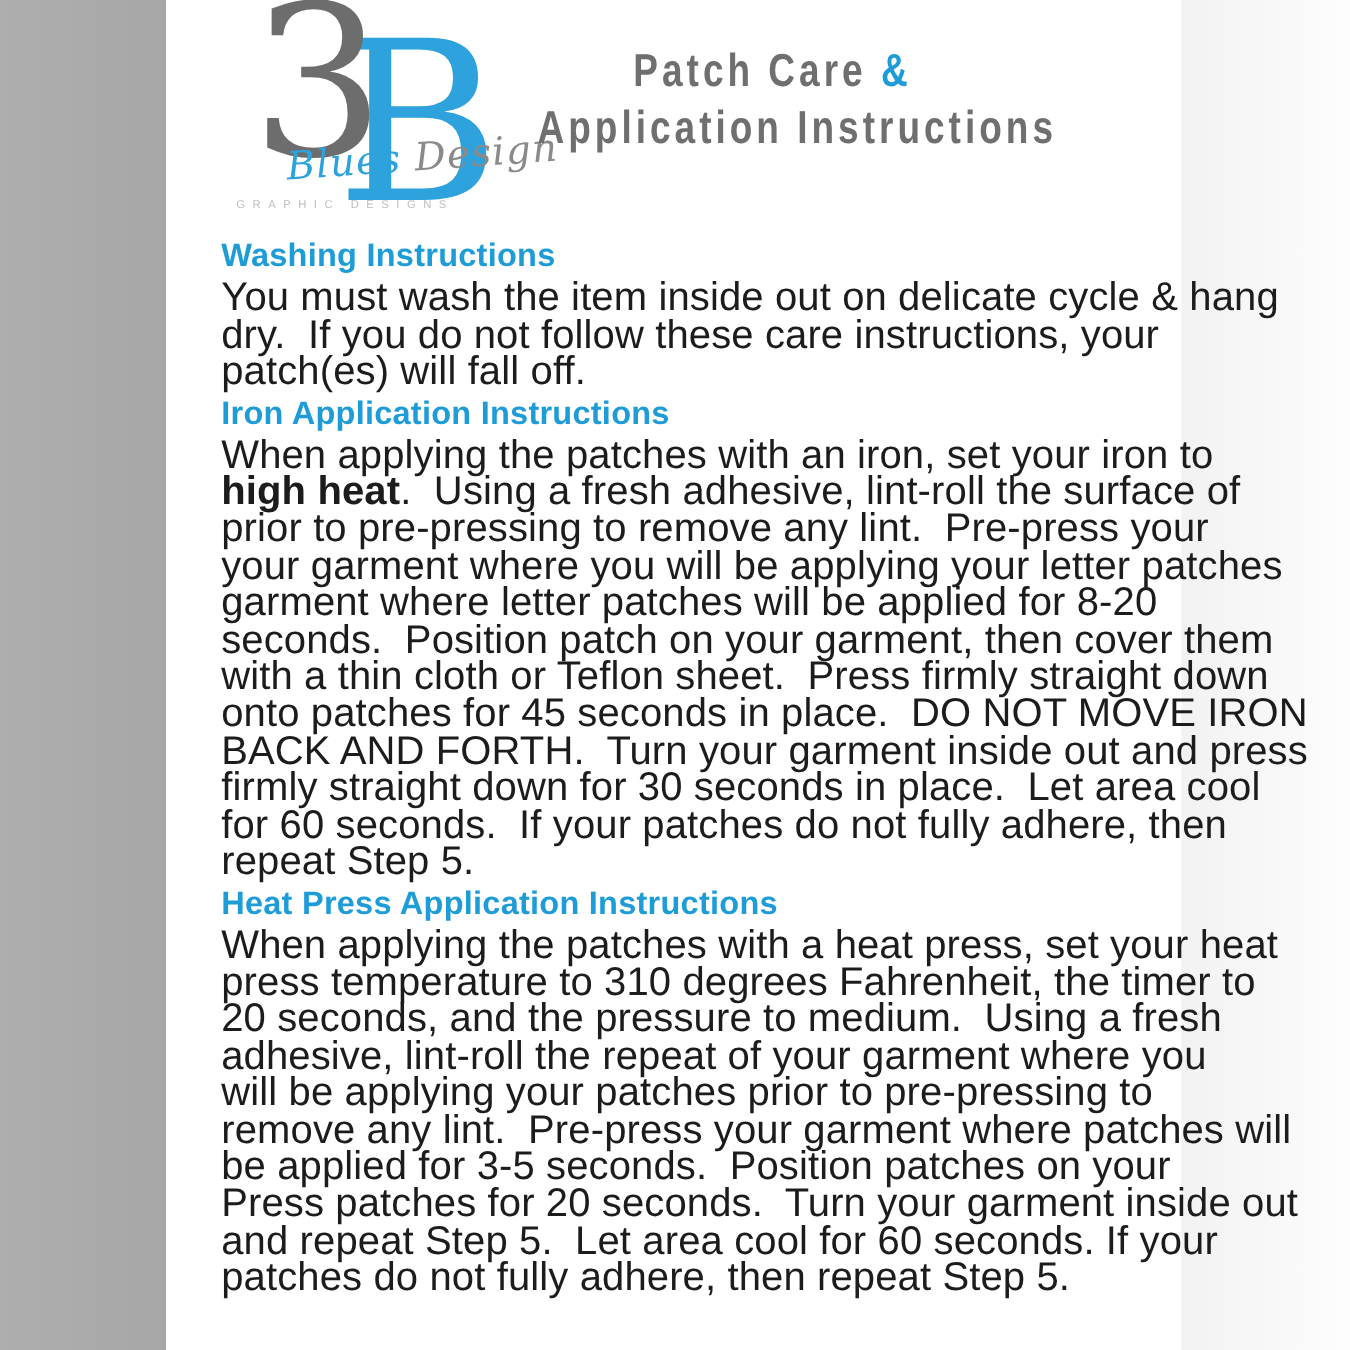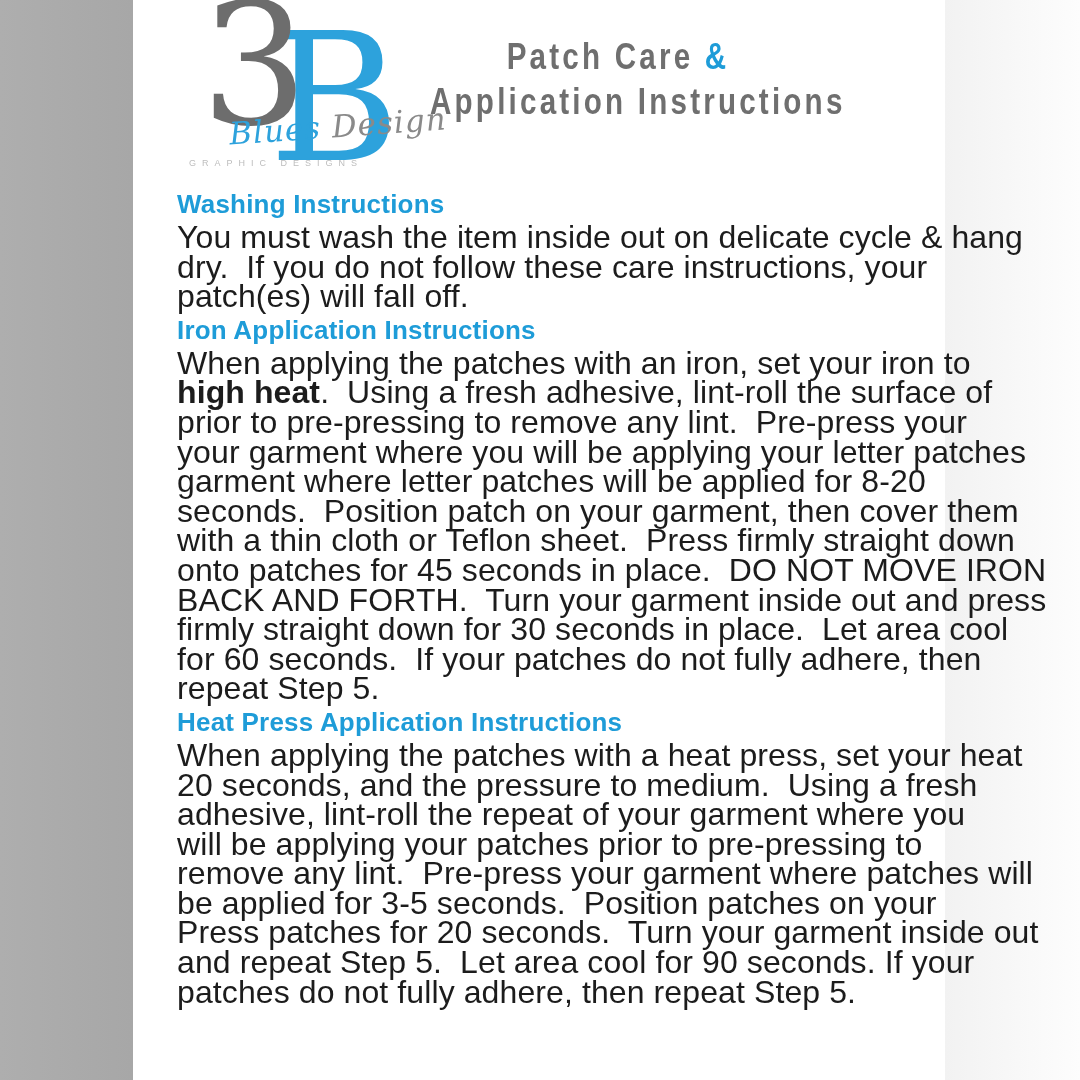--- a/index.html
+++ b/index.html
@@ -114,25 +114,26 @@
           <div class="body-line">firmly straight down for 30 seconds in place.  Let area cool</div>
           <div class="body-line">for 60 seconds.  If your patches do not fully adhere, then</div>
           <div class="body-line">repeat Step 5.</div>
         </div>
     </section>
 
     <section>
       <h2 class="section-heading">Heat Press Application Instructions</h2>
       <div class="section-body">
           <div class="body-line">When applying the patches with a heat press, set your heat</div>
+          <div class="body-line">press temperature to 310 degrees Fahrenheit, the timer to</div>
           <div class="body-line">20 seconds, and the pressure to medium.  Using a fresh</div>
           <div class="body-line">adhesive, lint-roll the repeat of your garment where you</div>
           <div class="body-line">will be applying your patches prior to pre-pressing to</div>
           <div class="body-line">remove any lint.  Pre-press your garment where patches will</div>
           <div class="body-line">be applied for 3-5 seconds.  Position patches on your</div>
           <div class="body-line">Press patches for 20 seconds.  Turn your garment inside out</div>
-          <div class="body-line">and repeat Step 5.  Let area cool for 90 seconds. If your</div>
+          <div class="body-line">and repeat Step 5.  Let area cool for 60 seconds. If your</div>
           <div class="body-line">patches do not fully adhere, then repeat Step 5.</div>
         </div>
     </section>
   </main>
 
 </div>
 
 </body></html>

